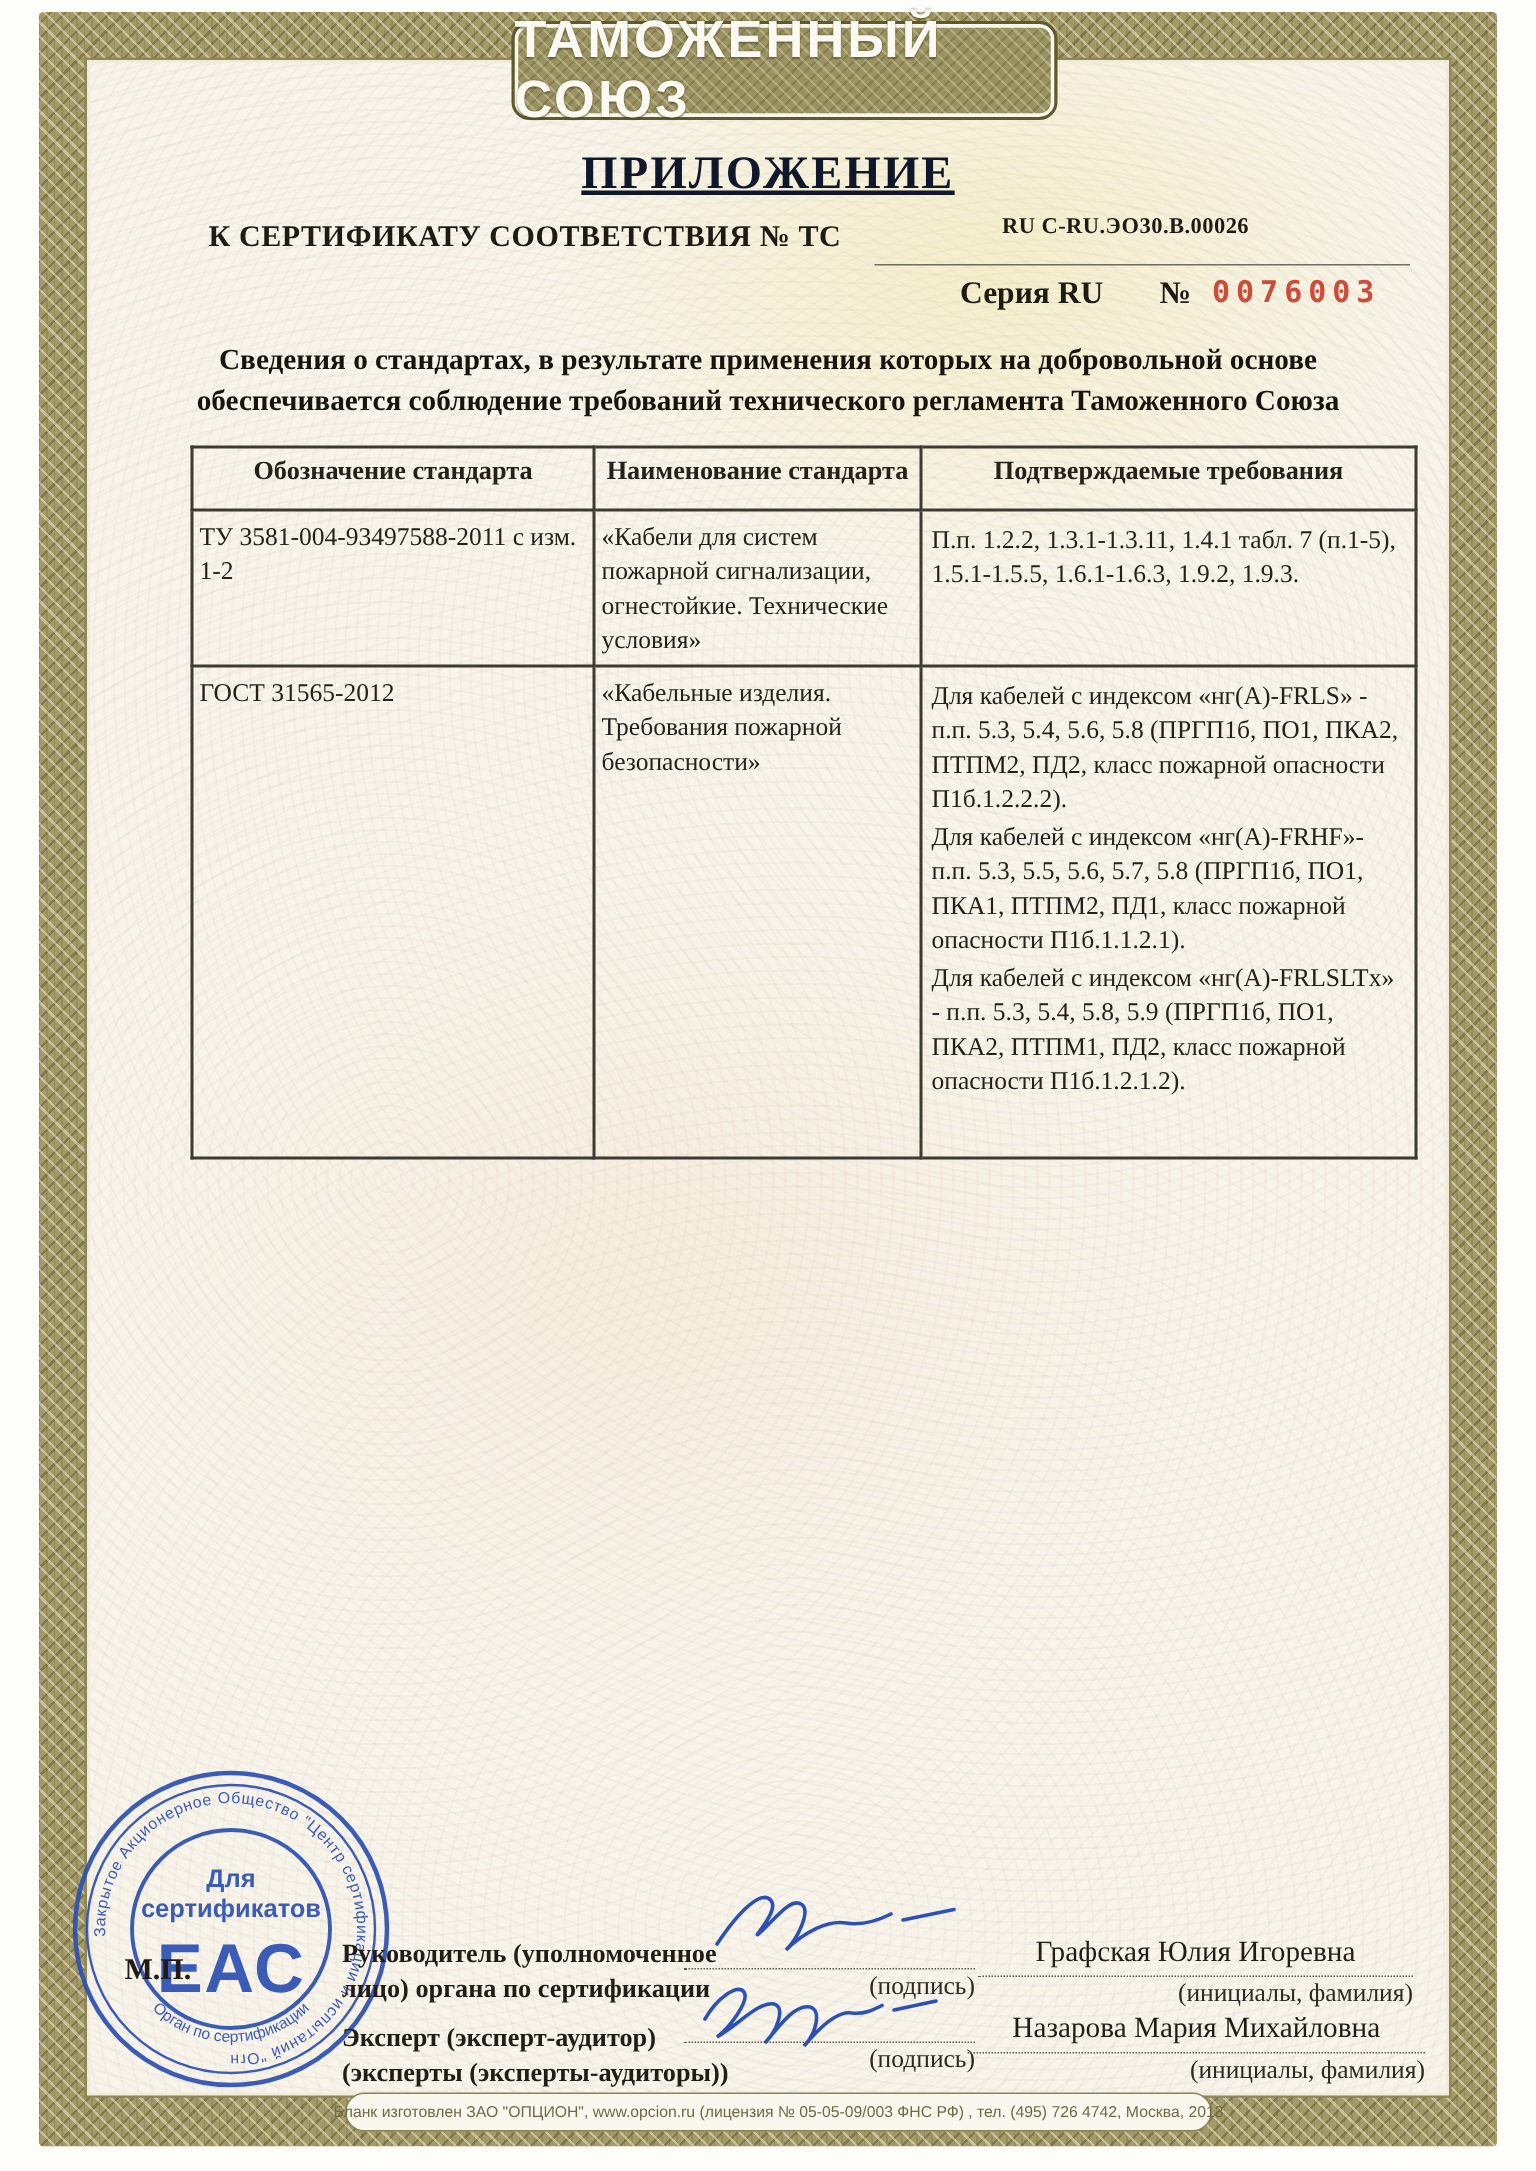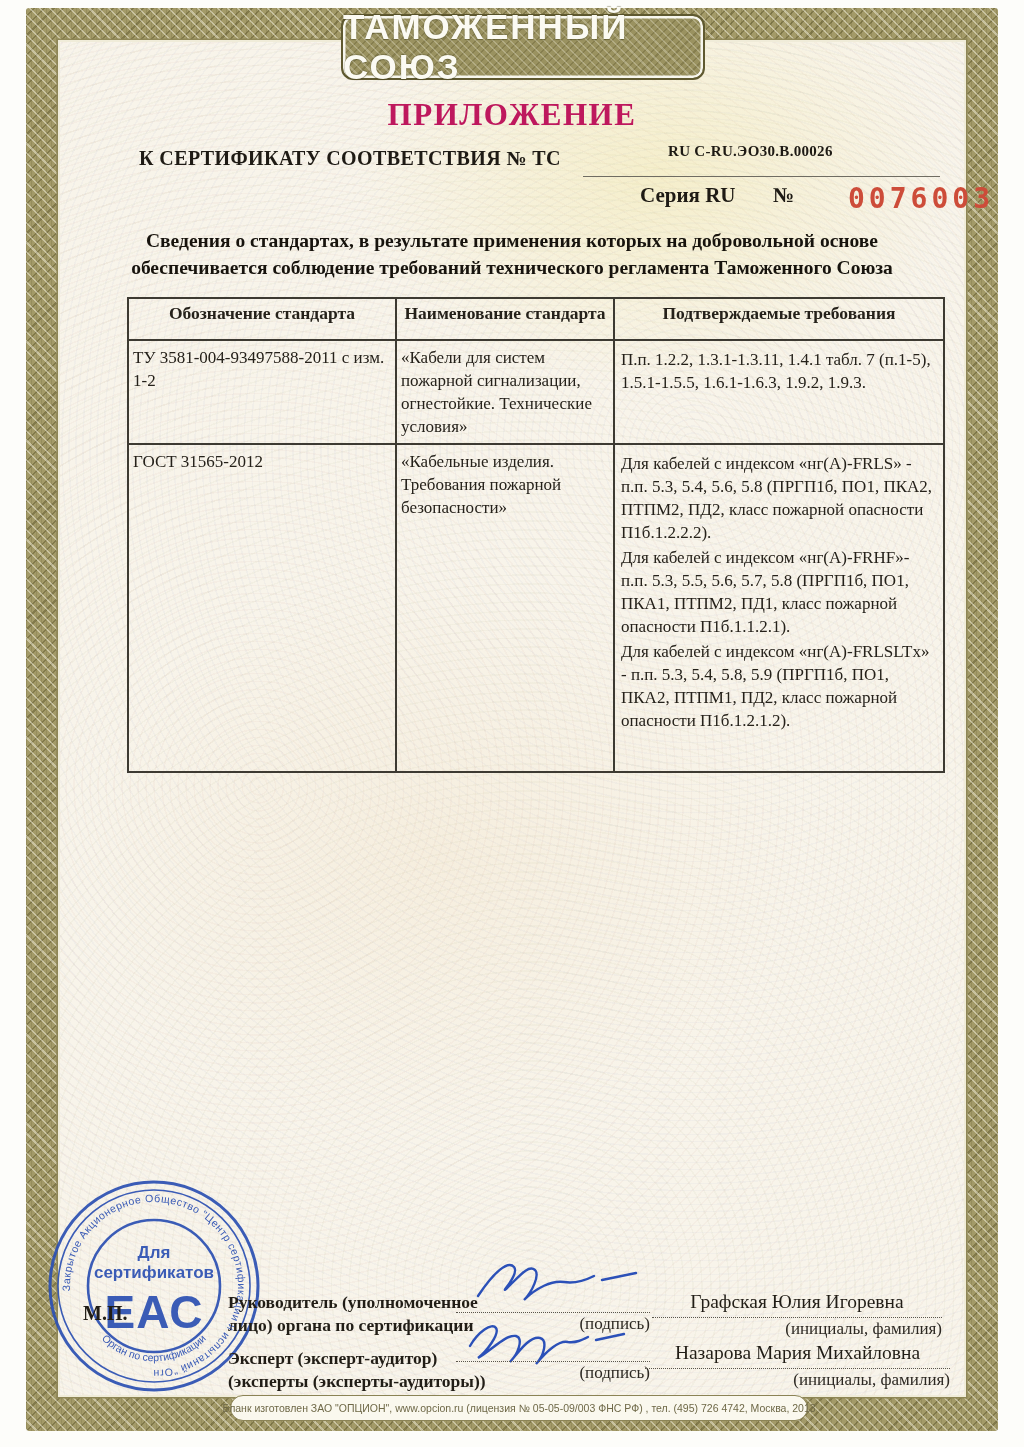--- a/index.html
+++ b/index.html
@@ -26,28 +26,28 @@
     border:2px solid #5f5930;
     background-color:#9a9260;
     background-image:
       repeating-linear-gradient(45deg, rgba(255,252,238,0.25) 0 1.5px, rgba(0,0,0,0) 1.5px 6px),
       repeating-linear-gradient(-45deg, rgba(96,89,46,0.35) 0 1.5px, rgba(0,0,0,0) 1.5px 6px);
     box-shadow:inset 0 0 0 2.5px rgba(252,252,244,0.95);
     display:flex;align-items:center;justify-content:center;}
   .banner-text{font-family:"Liberation Sans", sans-serif;font-weight:bold;font-size:35px;color:#fbfaf2;
     letter-spacing:2px;text-shadow:0 1px 1px rgba(70,65,30,0.55), 0 -1px 1px rgba(70,65,30,0.35);}
   .doc-title{position:absolute;left:0;top:97px;width:100%;text-align:center;font-weight:bold;
-    font-size:31px;letter-spacing:1.5px;color:#be185d;}
+    font-size:31px;letter-spacing:1.5px;color:#0f172a;text-decoration:underline;}
   .subtitle{position:absolute;left:139px;top:147px;font-weight:bold;font-size:20px;letter-spacing:0.4px;white-space:nowrap;}
   .cert-number{position:absolute;left:668px;top:143px;font-weight:bold;font-size:15px;letter-spacing:0.3px;white-space:nowrap;}
   .cert-underline{position:absolute;left:583px;top:176px;width:357px;border-top:1.5px solid #6f6c62;}
   .series-label{position:absolute;left:640px;top:183px;font-weight:bold;font-size:21px;}
   .numero-sign{position:absolute;left:773px;top:183px;font-weight:bold;font-size:21px;}
   .serial-number{position:absolute;left:808px;top:182px;font-family:"DejaVu Sans Mono", monospace;
-    font-weight:bold;font-size:28px;letter-spacing:4px;color:#cd4c39;margin-left:40px;}
+    font-weight:bold;font-size:20px;letter-spacing:4px;color:#cd4c39;}
   .intro{position:absolute;left:80px;top:227px;width:864px;text-align:center;font-weight:bold;
     font-size:19.5px;line-height:27px;color:#17130d;}
   table.standards{position:absolute;left:127px;top:297px;width:816px;border-collapse:collapse;
     table-layout:fixed;font-size:17px;color:#25211a;}
   table.standards col.c1{width:268px;} table.standards col.c2{width:218px;} table.standards col.c3{width:330px;}
   table.standards th{border:2px solid #3d3a32;font-weight:bold;text-align:center;vertical-align:top;
     padding:4px 6px;font-size:17.5px;line-height:21px;height:32px;margin-top:46px;}
   table.standards td{border:2px solid #3d3a32;vertical-align:top;padding:5px 4px;line-height:23px;}
   td.r1{height:80px;} td.r2{height:316px;}
   table.standards p{margin:2px;}

